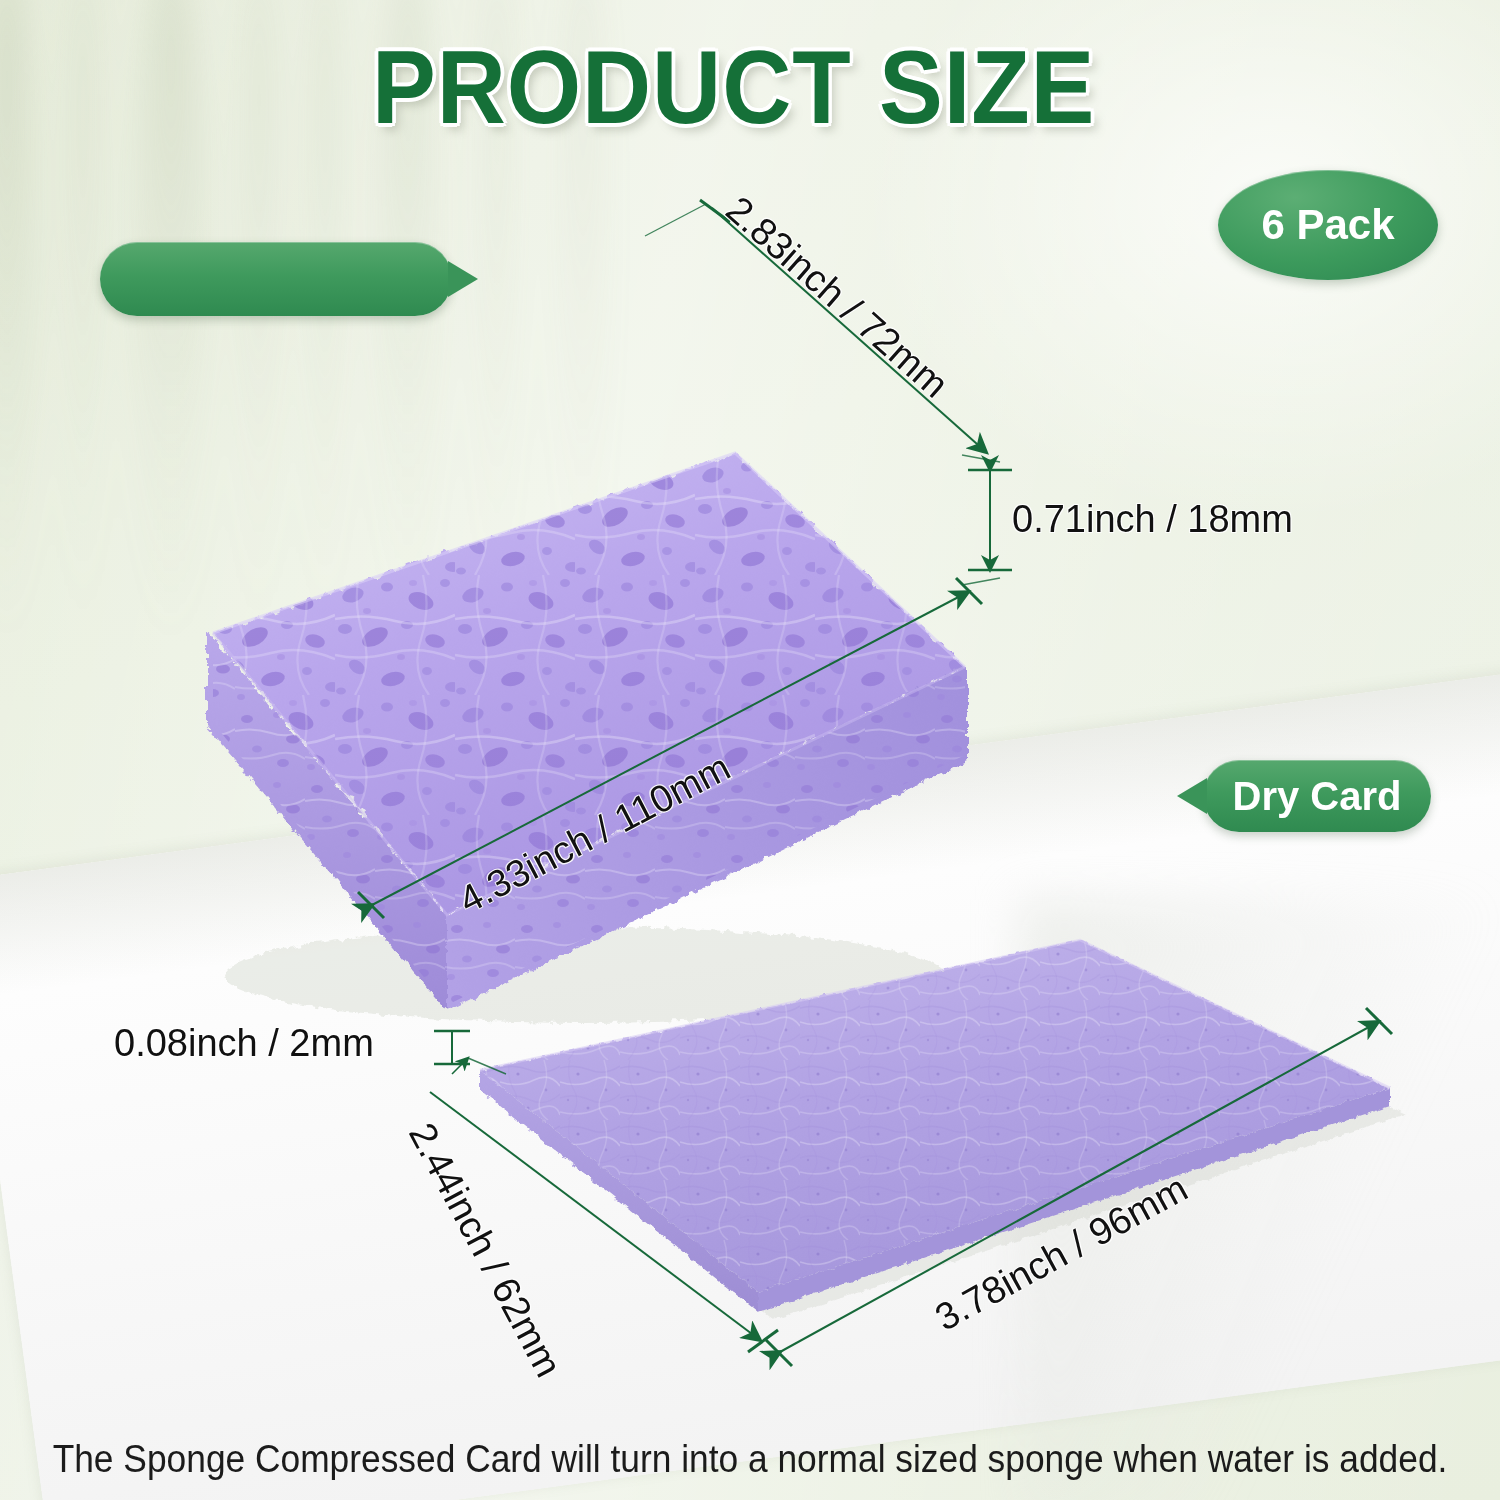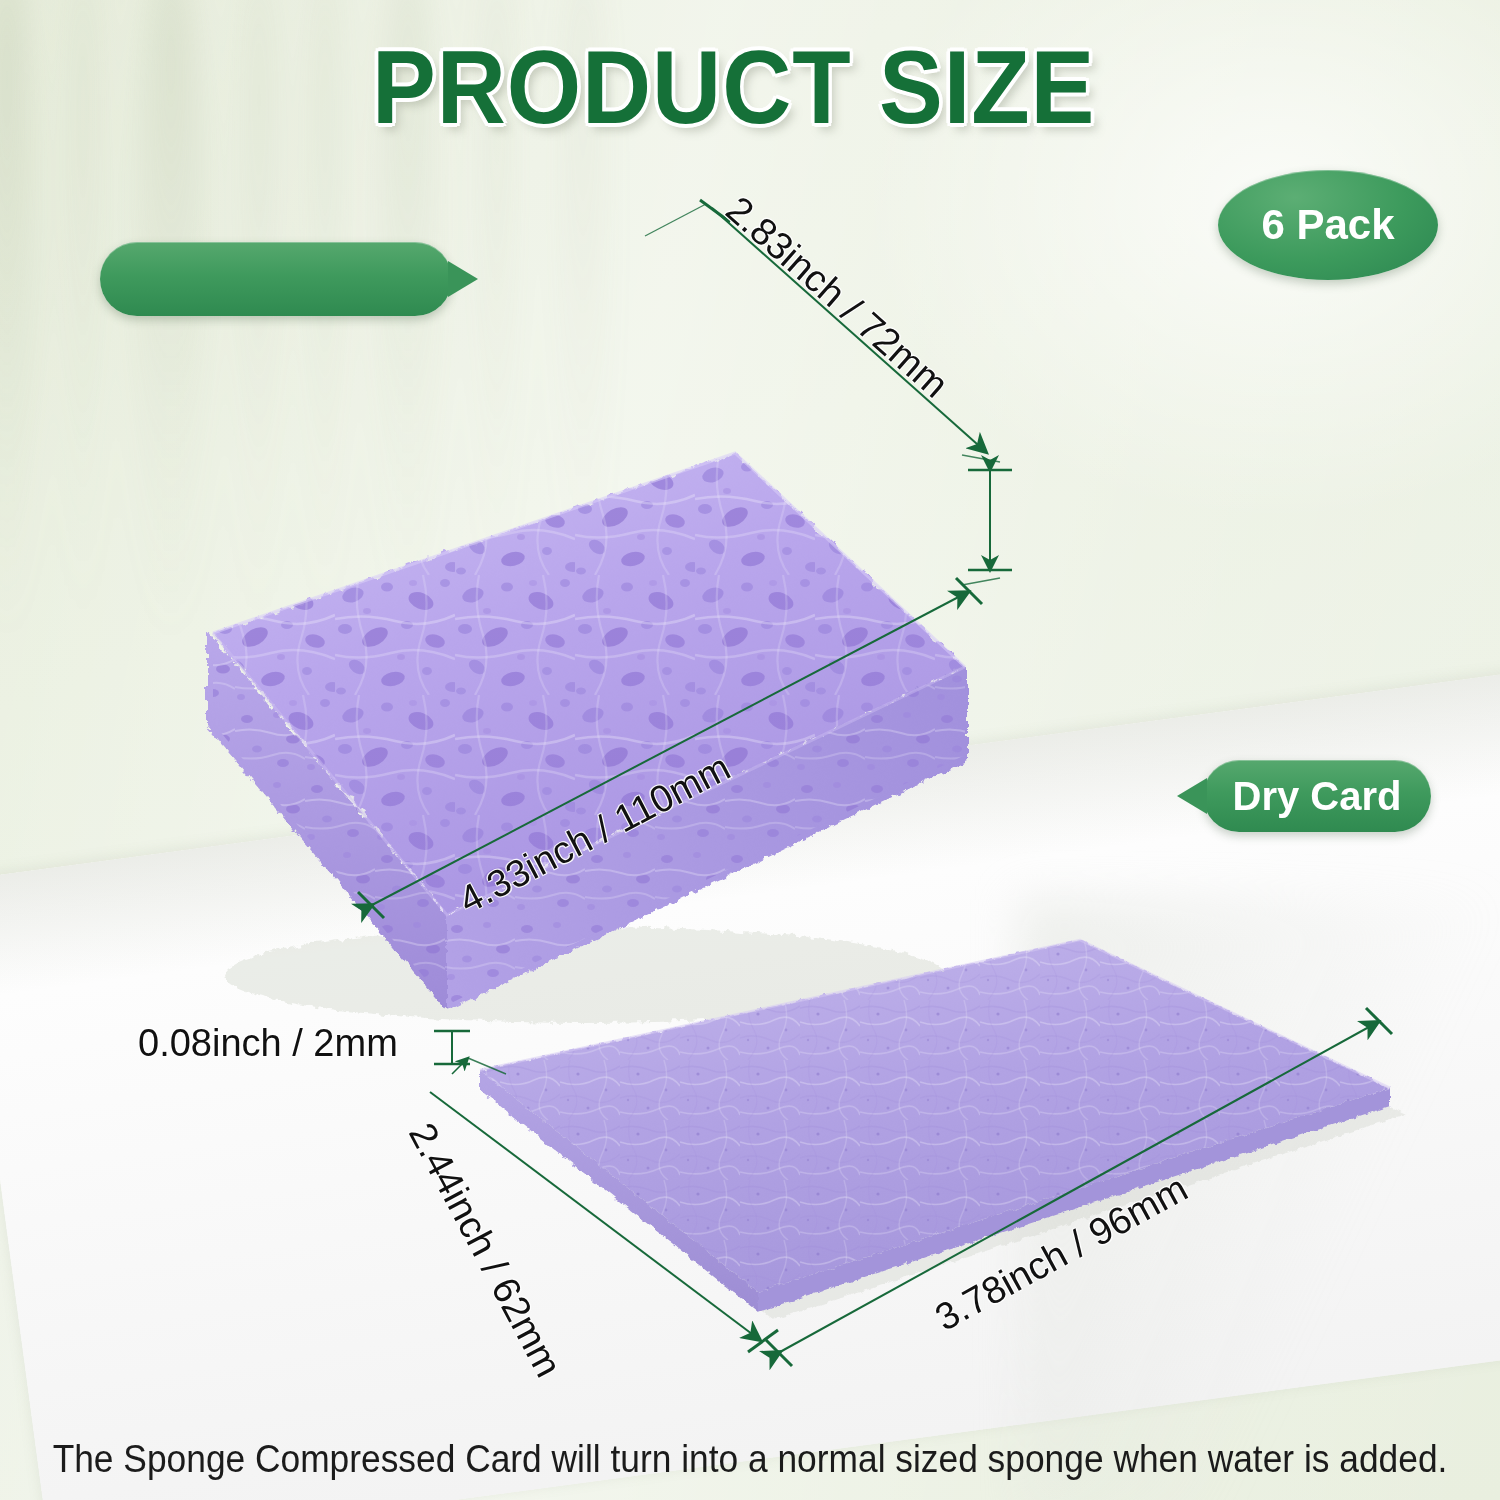--- a/index.html
+++ b/index.html
@@ -332,24 +332,25 @@
       <line x1="748" y1="1352" x2="778" y2="1330" stroke-width="3"></line>
 
       <line x1="780" y1="1352" x2="1378" y2="1022" marker-start="url(#ah)" marker-end="url(#ah)"></line>
       <line x1="766" y1="1340" x2="792" y2="1366" stroke-width="3"></line>
       <line x1="1366" y1="1008" x2="1392" y2="1034" stroke-width="3"></line>
     </g>
   </svg>
 
   <div class="dimlabel" style="left:746px;top:188px;transform:rotate(41.5deg);transform-origin:left top;">2.83inch / 72mm</div>
 
+  <div class="dimlabel" style="left:1012px;top:498px;">0.71inch / 18mm</div>
 
   <div class="dimlabel" style="left:452px;top:884px;transform:rotate(-27.5deg);transform-origin:left top;">4.33inch / 110mm</div>
 
-  <div class="dimlabel" style="left:114px;top:1022px;margin-left:24px;">0.08inch / 2mm</div>
+  <div class="dimlabel" style="left:114px;top:1022px;">0.08inch / 2mm</div>
 
   <div class="dimlabel" style="left:438px;top:1116px;transform:rotate(62deg);transform-origin:left top;">2.44inch / 62mm</div>
 
   <div class="dimlabel" style="left:928px;top:1302px;transform:rotate(-28.8deg);transform-origin:left top;">3.78inch / 96mm</div>
 
   <div class="caption">The Sponge Compressed Card will turn into a normal sized sponge when water is added.</div>
 
 </div>
 
 </body></html>

